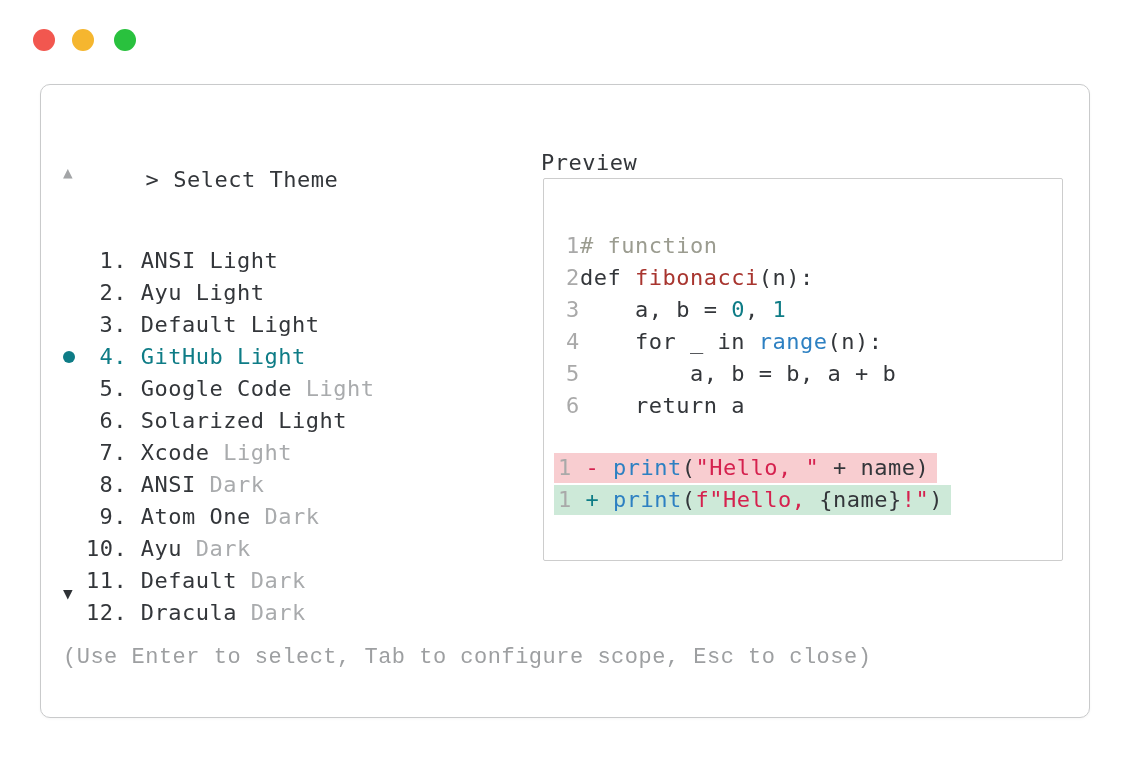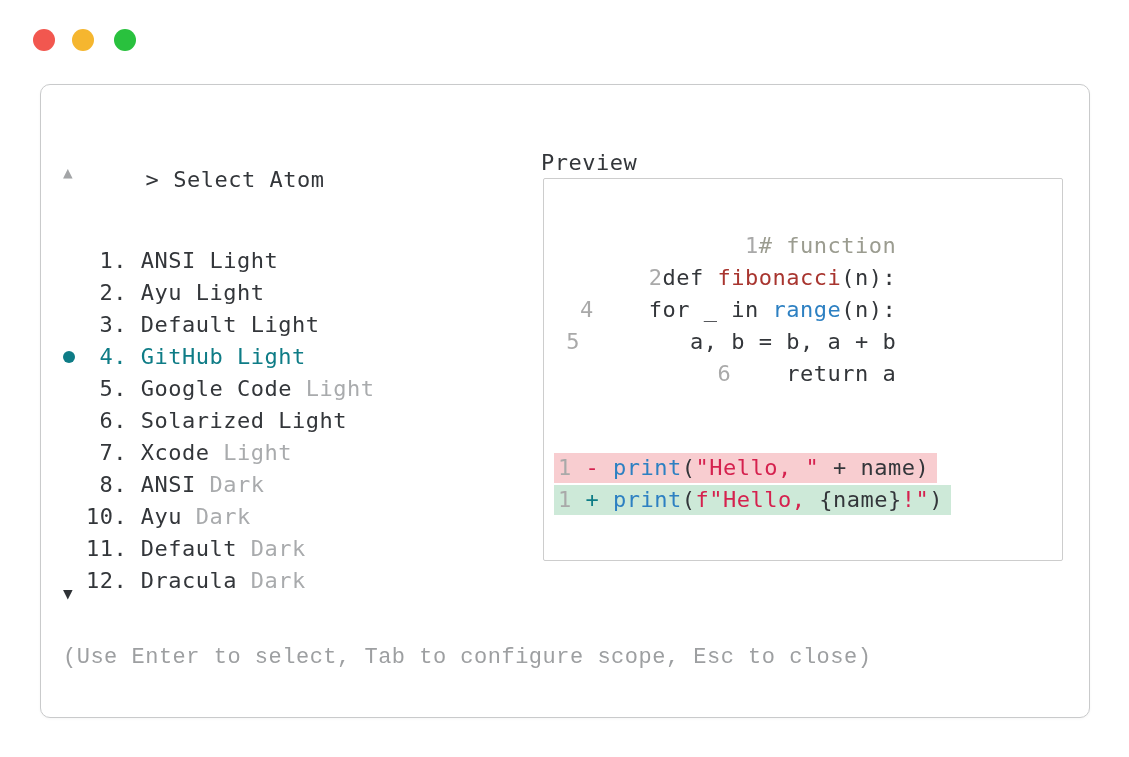--- a/index.html
+++ b/index.html
@@ -61,21 +61,21 @@
   .row .variant { color: var(--text-gray, #a9abad); }
   .row.selected .num, .row.selected .name { color: var(--accent-teal, #0e7c86); }
 
   
   .preview-box {
     position: absolute; left: 502px; top: 93px; width: 520px; height: 383px;
     box-sizing: border-box;
     border: 1.5px solid #cdcdcd; border-radius: 2px; background: #ffffff;
   }
   .code { position: absolute; left: 22px; top: 51px; }
-  .code-line { height: 32px; line-height: 32px; white-space: pre; text-align: right; }
+  .code-line { height: 32px; line-height: 32px; white-space: pre; }
   .code-line .ln { display: inline-block; width: 14px; color: #a9a9a9; }
 
   .diff { position: absolute; left: 10px; top: 274px; }
   .diff-line {
     height: 30px; line-height: 30px; white-space: pre;
     width: max-content; padding: 0 8px 0 4px; margin-bottom: 2px;
   }
   .diff-line .ln { color: #a9a9a9; }
   .diff-line.removed { background: var(--diff-removed-bg, #f8cdd0); }
   .diff-line.added { background: var(--diff-added-bg, #cde9d8); }
@@ -95,47 +95,49 @@
 </head>
 <body>
 
 <div class="stage">
 
   <div class="traffic-lights"><span class="tl-dot" style="background: rgb(242, 87, 79);"></span><span class="tl-dot" style="background: rgb(245, 182, 47);"></span><span class="tl-dot" style="background: rgb(41, 193, 62);"></span></div>
 
   <div class="panel">
 
     <div class="prompt">
-      <span class="caret">&gt;</span><span class="title">Select Atom</span>
+      <span class="caret">&gt;</span><span class="title">Select Theme</span>
     </div>
 
     <div class="preview-label">Preview</div>
 
     <div class="scroll-up">▲</div>
 
     <div class="theme-list">
         <div class="row"><span class="num">1.</span><span> </span><span class="name">ANSI Light</span></div>
         <div class="row"><span class="num">2.</span><span> </span><span class="name">Ayu Light</span></div>
         <div class="row"><span class="num">3.</span><span> </span><span class="name">Default Light</span></div>
         <div class="row selected"><span class="bullet"></span><span class="num">4.</span><span> </span><span class="name">GitHub Light</span></div>
         <div class="row"><span class="num">5.</span><span> </span><span class="name">Google Code</span><span class="variant"> Light</span></div>
         <div class="row"><span class="num">6.</span><span> </span><span class="name">Solarized Light</span></div>
         <div class="row"><span class="num">7.</span><span> </span><span class="name">Xcode</span><span class="variant"> Light</span></div>
         <div class="row"><span class="num">8.</span><span> </span><span class="name">ANSI</span><span class="variant"> Dark</span></div>
+        <div class="row"><span class="num">9.</span><span> </span><span class="name">Atom One</span><span class="variant"> Dark</span></div>
         <div class="row"><span class="num">10.</span><span> </span><span class="name">Ayu</span><span class="variant"> Dark</span></div>
         <div class="row"><span class="num">11.</span><span> </span><span class="name">Default</span><span class="variant"> Dark</span></div>
         <div class="row"><span class="num">12.</span><span> </span><span class="name">Dracula</span><span class="variant"> Dark</span></div>
       </div>
 
     <div class="scroll-down">▼</div>
 
     <div class="preview-box">
       <div class="code">
           <div class="code-line"><span class="ln">1</span><span class="tok-comment"># function</span></div>
           <div class="code-line"><span class="ln">2</span><span class="tok-plain">def </span><span class="tok-function">fibonacci</span><span class="tok-plain">(n):</span></div>
+          <div class="code-line"><span class="ln">3</span><span class="tok-plain">    a, b = </span><span class="tok-number">0</span><span class="tok-plain">, </span><span class="tok-number">1</span></div>
           <div class="code-line"><span class="ln">4</span><span class="tok-plain">    for _ in </span><span class="tok-builtin">range</span><span class="tok-plain">(n):</span></div>
           <div class="code-line"><span class="ln">5</span><span class="tok-plain">        a, b = b, a + b</span></div>
           <div class="code-line"><span class="ln">6</span><span class="tok-plain">    return a</span></div>
         </div>
       <div class="diff">
           <div class="diff-line removed"><span class="ln">1</span><span class="sign"> - </span><span class="tok-builtin">print</span><span class="tok-plain">(</span><span class="tok-string">"Hello, "</span><span class="tok-plain"> + name)</span></div>
           <div class="diff-line added"><span class="ln">1</span><span class="sign"> + </span><span class="tok-builtin">print</span><span class="tok-plain">(</span><span class="tok-string">f"Hello, </span><span class="tok-plain">{name}</span><span class="tok-string">!"</span><span class="tok-plain">)</span></div>
         </div>
     </div>
 

